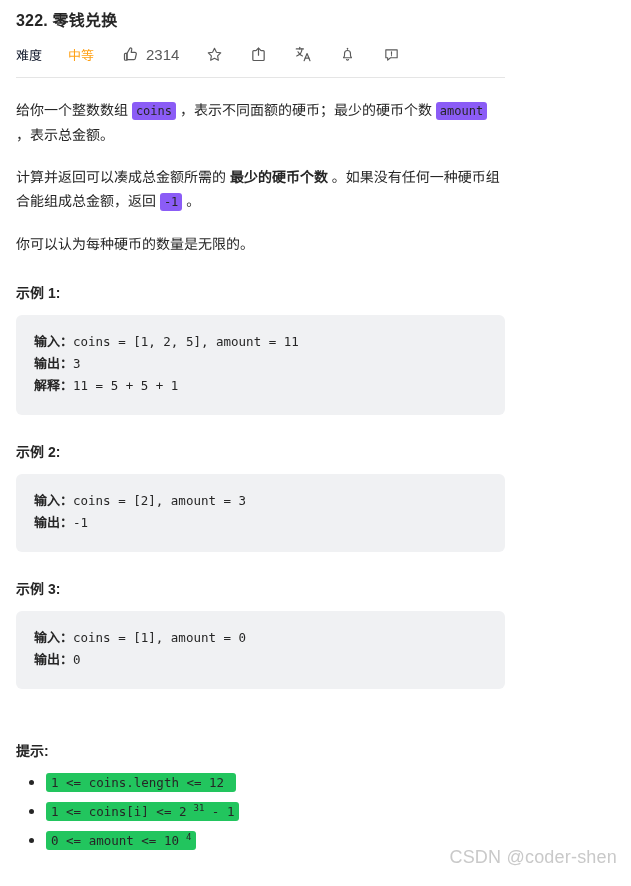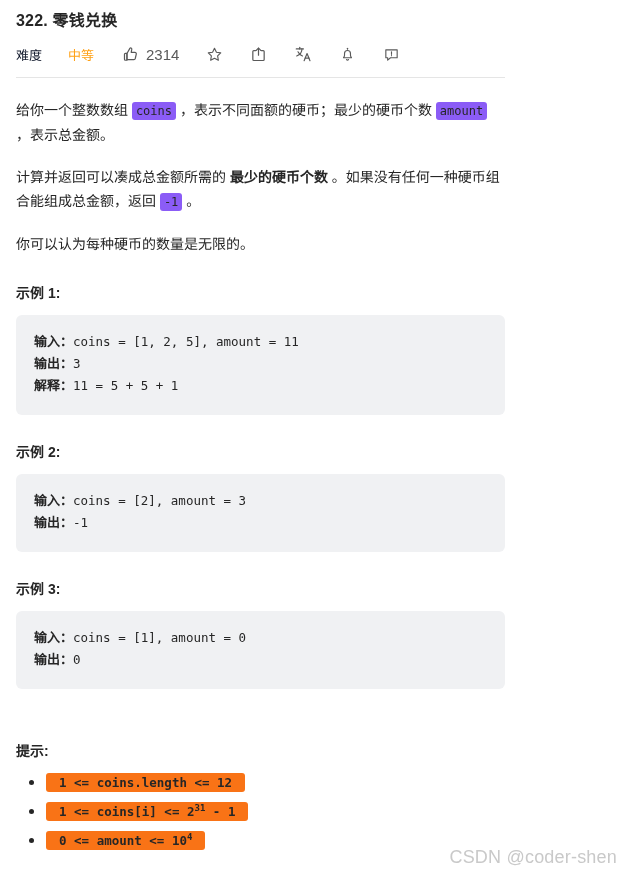--- a/index.html
+++ b/index.html
@@ -143,30 +143,30 @@
     left: -17px;
     top: 9px;
     width: 5px;
     height: 5px;
     background: #262626;
     border-radius: 50%;
   }
   ul.hints code {
     font-family: "DejaVu Sans Mono", "Liberation Mono", monospace;
     font-size: 12.5px;
-    background: #f97316;
+    background: #22c55e;
     border-radius: 3px;
-    padding: 2px 13px;
-    color: #262626;
-    font-weight: bold;
+    padding: 2px 5px;
+    color: #262626;
   }
   sup {
     font-size: 9px;
     vertical-align: super;
     line-height: 0;
+    margin-left: 7px;
   }
 
   
   .watermark {
     position: absolute;
     right: 14px;
     bottom: 18px;
     font-size: 18px;
     color: #c9c9c9;
     letter-spacing: 0.2px;

